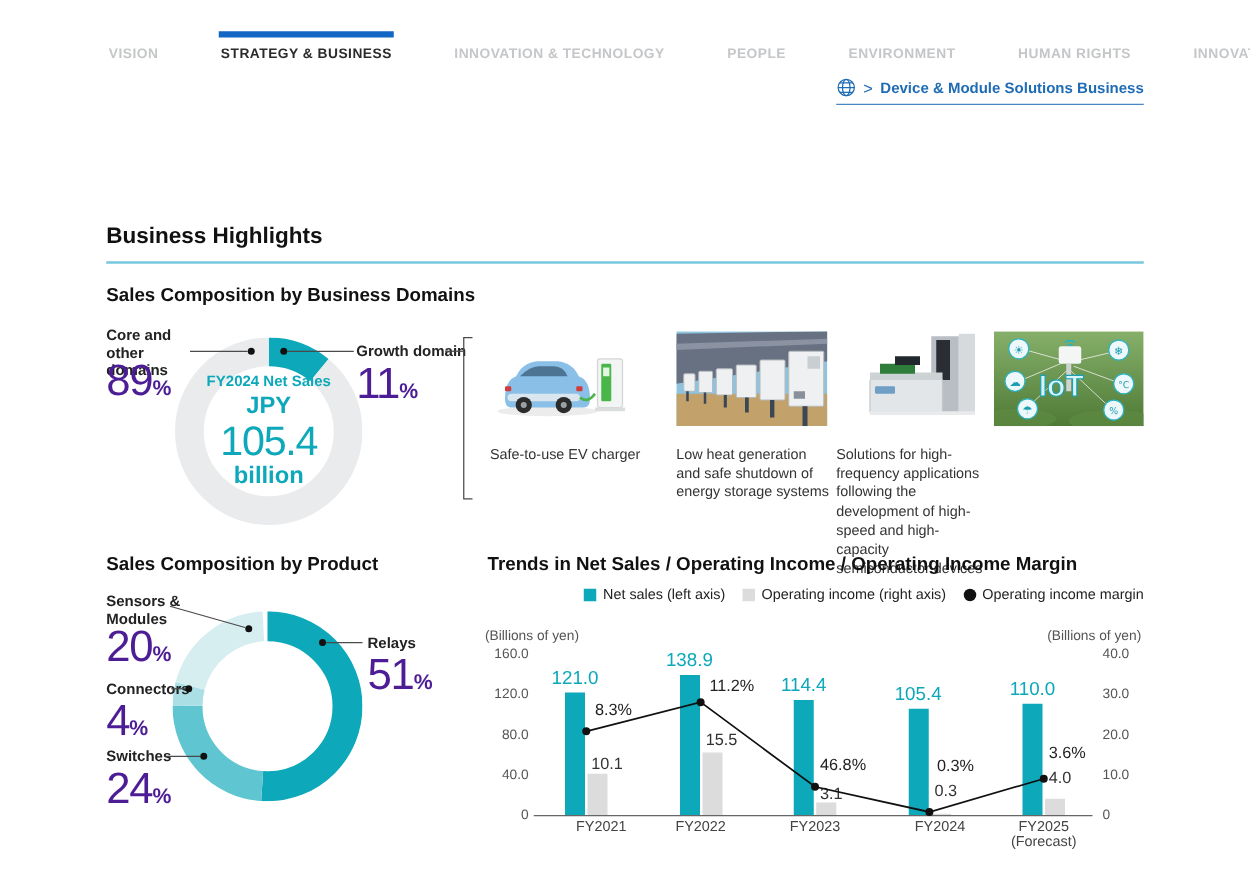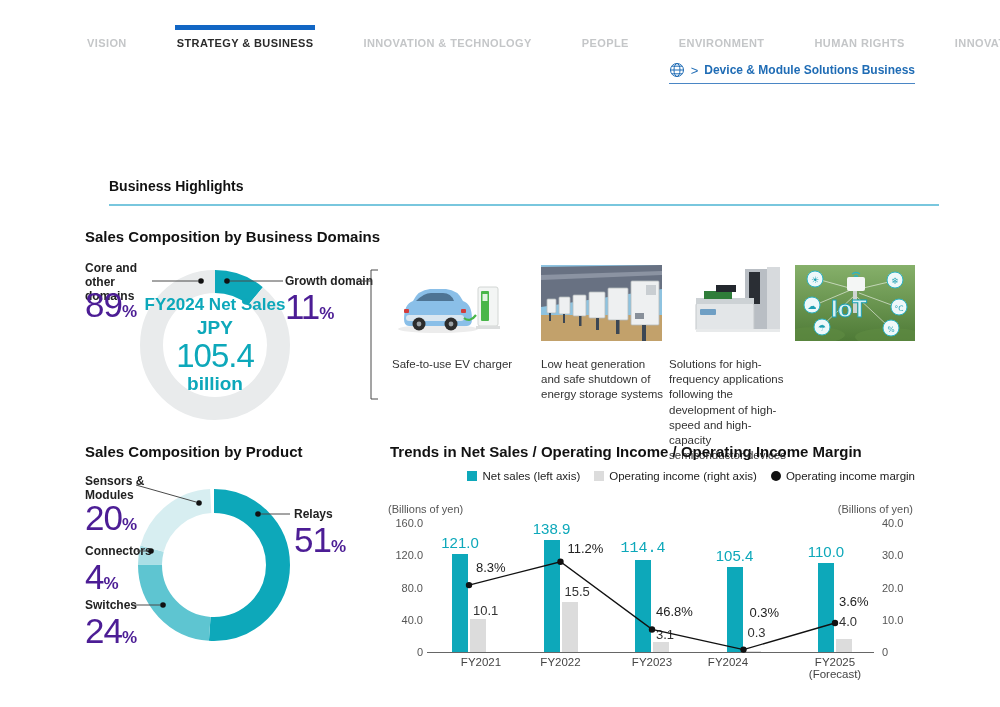--- a/index.html
+++ b/index.html
@@ -10,31 +10,31 @@
   .nav { position:absolute; left:87px; top:37px; display:flex; gap:50px; }
   .nav-item { font-size:11px; letter-spacing:.4px; color:#c4c6c8; font-weight:700; position:relative; cursor:pointer; white-space:nowrap; }
   .nav-item.active { color:#2b2b2b; }
   .nav-item.active::before { content:""; position:absolute; left:-2px; right:-2px; top:-12px; height:5px; background:#1266c4; }
 
   
   .breadcrumb { position:absolute; top:62px; right:85px; display:flex; align-items:center; gap:6px;
     color:#1f6cb5; font-weight:700; font-size:12px; padding-bottom:5px; border-bottom:1.5px solid #4a86c5; cursor:pointer; }
   .breadcrumb .sep { font-weight:400; font-size:13px; }
 
-  .page-title { position:absolute; left:85px; top:178px; width:830px; font-size:14px; font-weight:700; color:#111;
-    padding-bottom:10px; border-bottom:2px solid #79c7de;margin-left:24px; }
+  .page-title { position:absolute; left:85px; top:178px; width:830px; font-size:18px; font-weight:700; color:#111;
+    padding-bottom:10px; border-bottom:2px solid #79c7de; }
   .subhead { position:absolute; font-size:15px; font-weight:700; color:#111; }
 
   
   .d-label { position:absolute; font-size:12px; font-weight:700; color:#222; line-height:1.18; }
   .big-num { position:absolute; color:#4c1d95; font-size:35px; line-height:1; letter-spacing:-1px; }
   .big-num .pct { font-size:17px; font-weight:700; letter-spacing:0; }
   .donut-center { position:absolute; left:140px; top:270px; width:150px; height:150px; display:flex; flex-direction:column;
     align-items:center; justify-content:center; color:#0da8ba; text-align:center; }
-  .donut-center .l1 { font-size:17px; font-weight:700; }
+  .donut-center .l1 { font-size:12px; font-weight:700; }
   .donut-center .l2 { font-size:19px; font-weight:700; margin-top:2px; }
   .donut-center .val { font-size:33px; line-height:1.05; letter-spacing:-1px; }
   .donut-center .l3 { font-size:19px; font-weight:700; }
 
   .overlay { position:absolute; left:0; top:0; pointer-events:none; }
   .img-box { position:absolute; overflow:hidden; }
   .img-box svg { display:block; }
   .caption { position:absolute; font-size:11.5px; color:#333; line-height:1.32; }
 
   
@@ -263,31 +263,31 @@
       <div class="val-inc" style="left: 88px; top: 109px;">10.1</div>
       <div class="val-margin" style="left: 91px; top: 66.0812px;">8.3%</div>
       <div class="xlab" style="left: 56px; top: 162px; width: 80px;">FY2021</div>
       <div class="bar" style="left: 158.5px; top: 45.0119px; width: 16px; height: 111.988px; background: rgb(13, 168, 186);"></div>
       <div class="val-net" style="left: 131.5px; top: 26.0119px; width: 70px;">138.9</div>
       <div class="bar" style="left: 176.5px; top: 107.012px; width: 16px; height: 49.9875px; background: rgb(220, 220, 220);"></div>
       <div class="val-inc" style="left: 179.5px; top: 90px;">15.5</div>
       <div class="val-margin" style="left: 182.5px; top: 46.7px;">11.2%</div>
       <div class="xlab" style="left: 135.5px; top: 162px; width: 80px;">FY2022</div>
       <div class="bar" style="left: 250px; top: 64.765px; width: 16px; height: 92.235px; background: rgb(13, 168, 186);"></div>
-      <div class="val-net" style="left: 223px; top: 45.765px; width: 70px; font-family: Liberation Mono, monospace;">114.4</div>
+      <div class="val-net" style="left: 223px; top: 45.765px; width: 70px;">114.4</div>
       <div class="bar" style="left: 268px; top: 147.002px; width: 16px; height: 9.9975px; background: rgb(220, 220, 220);"></div>
       <div class="val-inc" style="left: 271px; top: 133px;">3.1</div>
       <div class="val-margin" style="left: 271px; top: 110.425px;">46.8%</div>
       <div class="xlab" style="left: 227px; top: 162px; width: 80px;">FY2023</div>
       <div class="bar" style="left: 341.5px; top: 72.0212px; width: 16px; height: 84.9788px; background: rgb(13, 168, 186);"></div>
       <div class="val-net" style="left: 314.5px; top: 53.0212px; width: 70px;">105.4</div>
       <div class="bar" style="left: 359.5px; top: 156px; width: 16px; height: 1px; background: rgb(220, 220, 220);"></div>
       <div class="val-inc" style="left: 362.5px; top: 131px;">0.3</div>
       <div class="val-margin" style="left: 364.5px; top: 110.581px;">0.3%</div>
-      <div class="xlab" style="left: 303px; top: 162px; width: 80px;">FY2024</div>
+      <div class="xlab" style="left: 327px; top: 162px; width: 80px;">FY2024</div>
       <div class="bar" style="left: 433px; top: 68.3125px; width: 16px; height: 88.6875px; background: rgb(13, 168, 186);"></div>
       <div class="val-net" style="left: 406px; top: 49.3125px; width: 70px;">110.0</div>
       <div class="bar" style="left: 451px; top: 144.1px; width: 16px; height: 12.9px; background: rgb(220, 220, 220);"></div>
       <div class="val-inc" style="left: 454px; top: 120px;">4.0</div>
       <div class="val-margin" style="left: 454px; top: 99.975px;">3.6%</div>
       <div class="xlab" style="left: 410px; top: 162px; width: 80px;">FY2025</div>
       <div class="xlab" style="left: 410px; top: 174px; width: 80px;">(Forecast)</div>
       <svg width="530" height="205" style="position: absolute; left: 0px; top: 0px; pointer-events: none;">
         <polyline points="84,90.08125 175.5,66.7 267,134.425 358.5,154.58125 450,127.975" fill="none" stroke="#111111" stroke-width="1.4"></polyline>
         <circle cx="84" cy="90.08125" r="3.2" fill="#111111"></circle>

